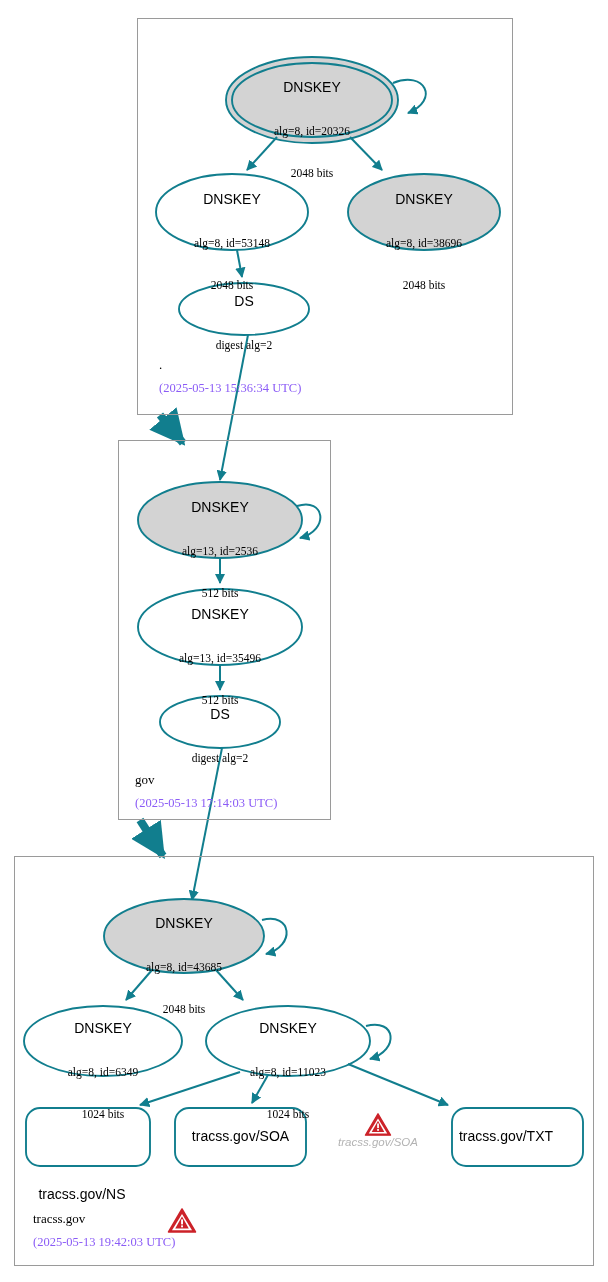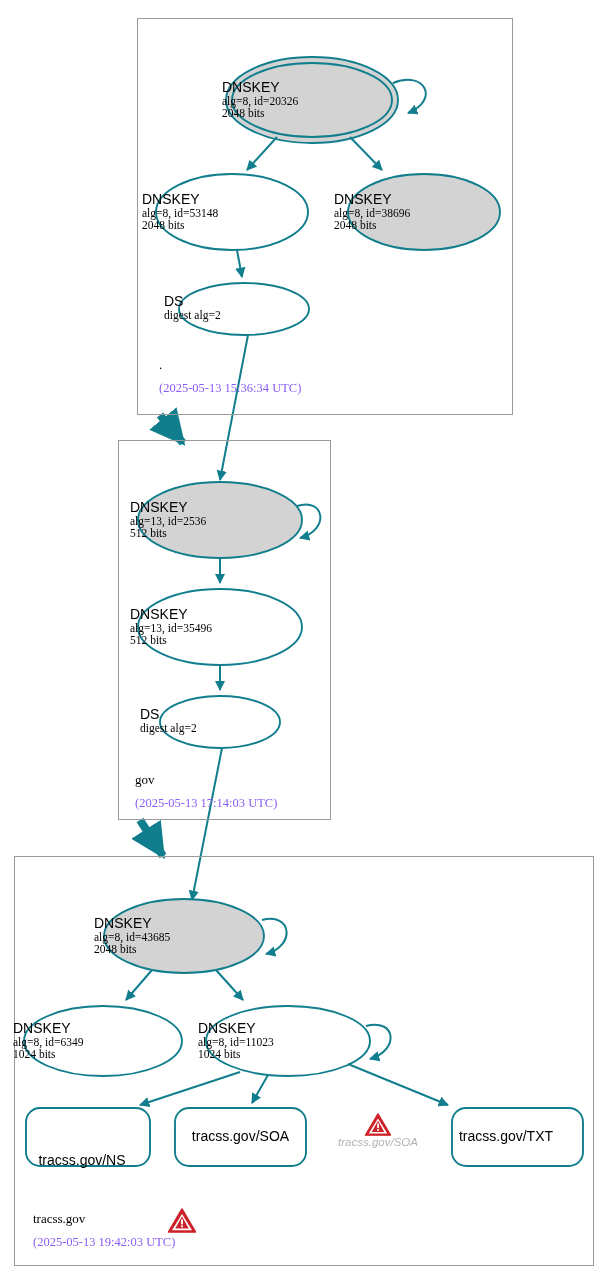--- a/index.html
+++ b/index.html
@@ -39,34 +39,36 @@
   .zone-time {
     position: absolute;
     font-family: "Liberation Serif", serif;
     font-size: 12.5px;
     color: #8b5cf6;
     white-space: nowrap;
   }
   
   .node-text {
     position: absolute;
+    text-align: center;
     line-height: 1.06;
     pointer-events: none;
   }
   .node-title {
     font-family: "Liberation Sans", sans-serif;
     font-size: 14px;
     color: #000;
     display: block;
   }
   .node-sub {
     font-family: "Liberation Serif", serif;
     font-size: 11.5px;
     color: #000;
     display: block;
+    margin-top: 30px;
   }
   .ds-title {
     font-family: "Liberation Sans", sans-serif;
     font-size: 14px;
     color: #000;
     display: block;
   }
   .rr-label {
     position: absolute;
     font-family: "Liberation Sans", sans-serif;
@@ -228,21 +230,21 @@
     <span class="node-sub">alg=8, id=6349</span>
     <span class="node-sub">1024 bits</span>
   </div>
 
   <div class="node-text" style="left:198px; top:1021px; width:180px;">
     <span class="node-title">DNSKEY</span>
     <span class="node-sub">alg=8, id=11023</span>
     <span class="node-sub">1024 bits</span>
   </div>
 
-  <div class="rr-label" style="left:26px; top:1152px; width:112px;">tracss.gov/NS</div>
+  <div class="rr-label" style="left:26px; top:1186px; width:112px;">tracss.gov/NS</div>
   <div class="rr-label" style="left:175px; top:1128px; width:131px;">tracss.gov/SOA</div>
   <div class="rr-label" style="left:452px; top:1128px; width:108px;">tracss.gov/TXT</div>
 
   <svg class="warn-icon" style="left:364px; top:1112px;" width="28" height="25" viewBox="0 0 30 27">
     <path d="M15 2 L28.5 25 L1.5 25 Z" fill="#cc2229" stroke="#cc2229" stroke-width="1.5" stroke-linejoin="round"></path>
     <path d="M15 7 L25 23.2 L5 23.2 Z" fill="#ffffff"></path>
     <path d="M15 9.5 L21.8 21.5 L8.2 21.5 Z" fill="#cc2229"></path>
     <rect x="14.1" y="12.4" width="1.9" height="5.0" fill="#ffffff"></rect>
     <rect x="14.1" y="18.4" width="1.9" height="1.9" fill="#ffffff"></rect>
   </svg>

